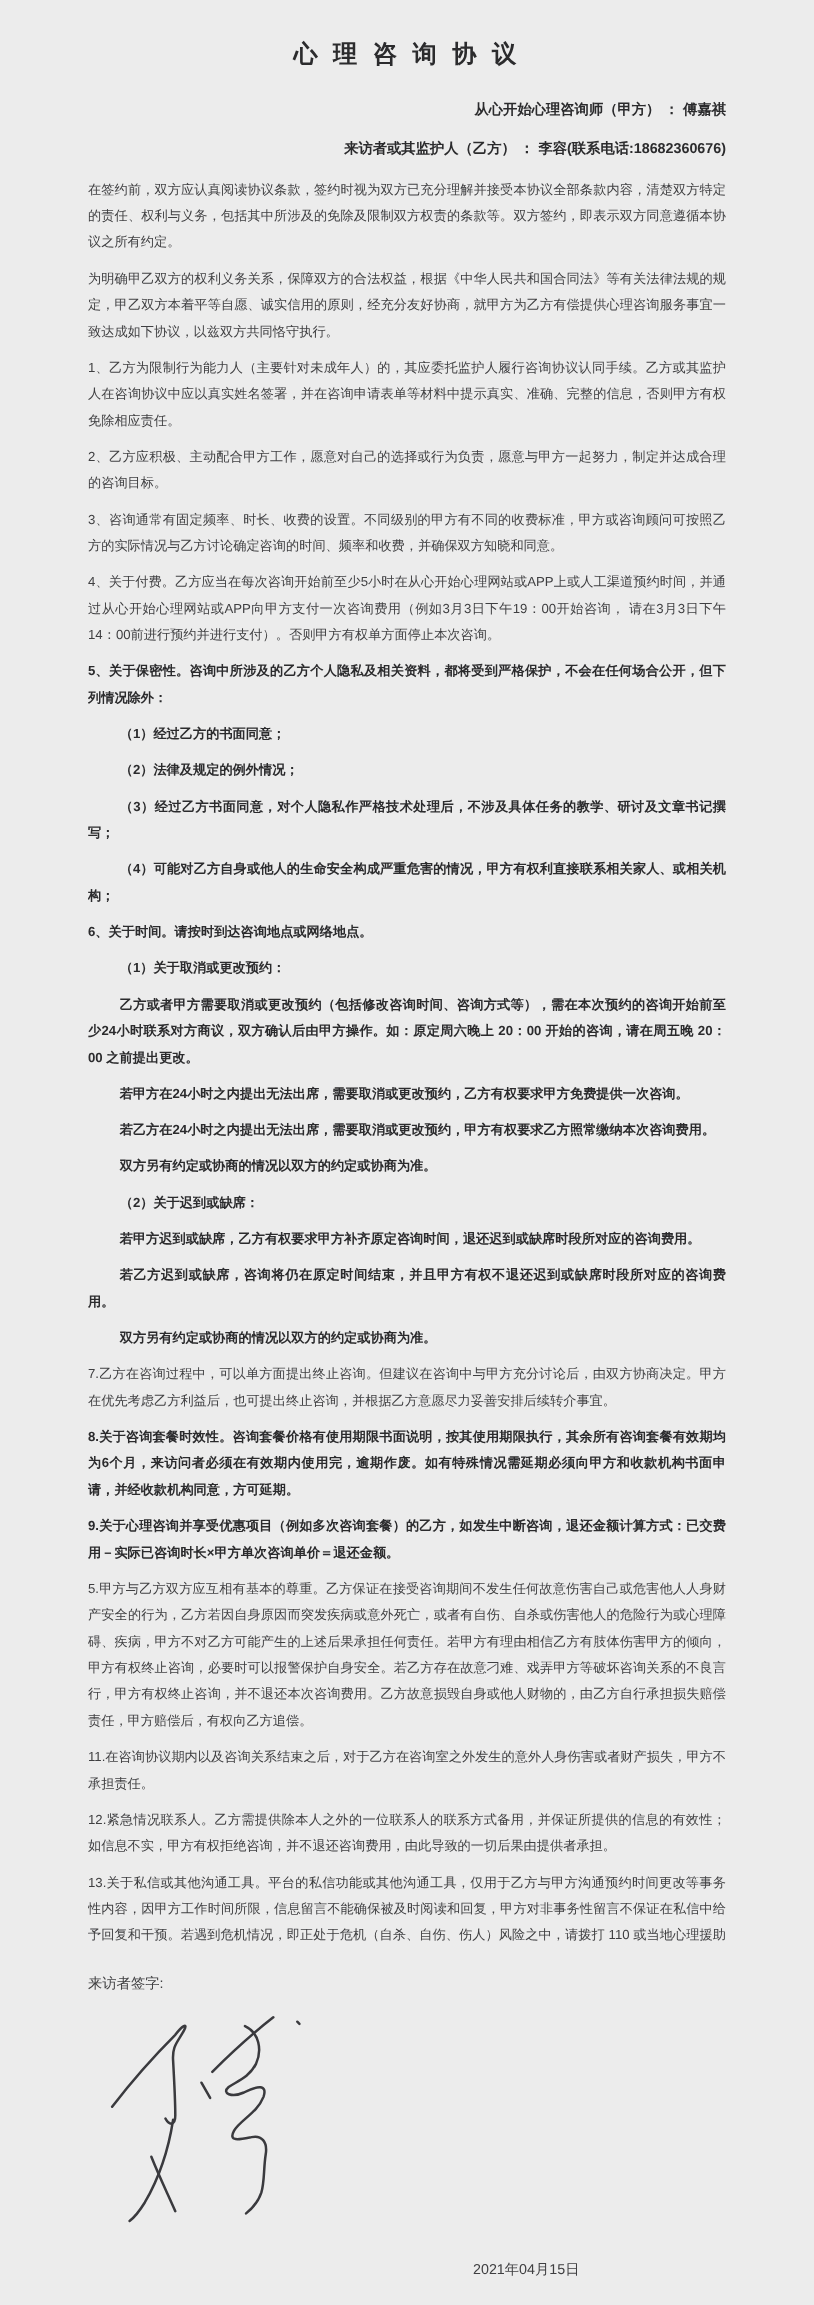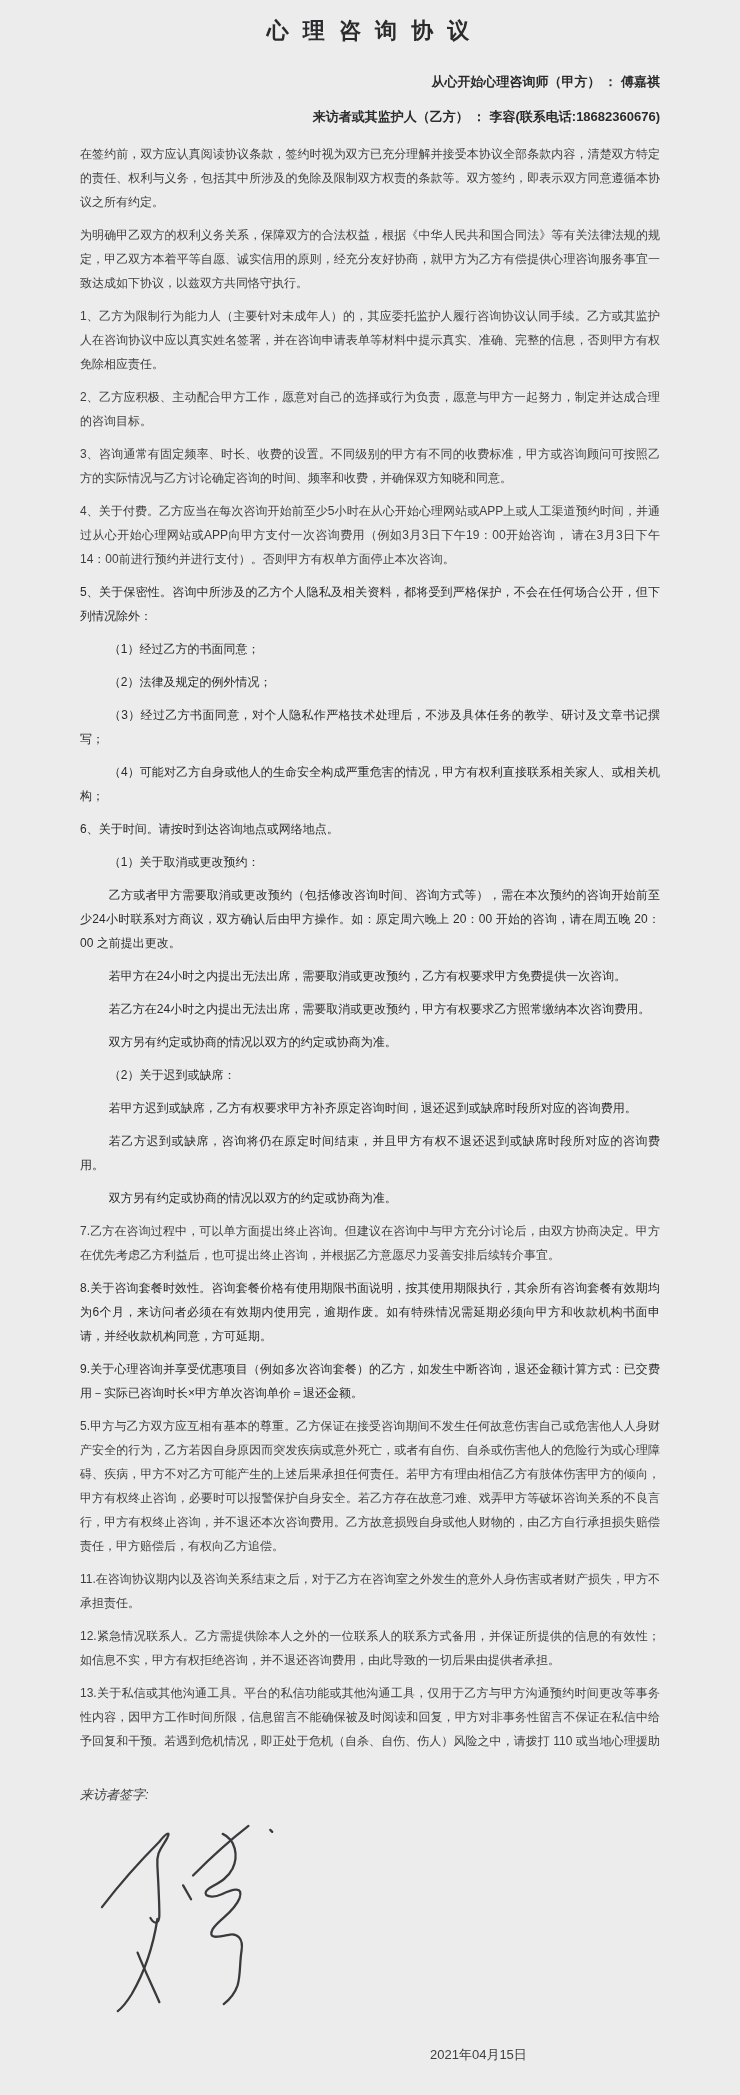--- a/index.html
+++ b/index.html
@@ -4,39 +4,39 @@
 <style>
   html,body{margin:0;padding:0;}
   body{
     width:740px;height:2095px;
     background:#ececec;
     color:#3f3f41;
     font-family:"Liberation Sans","DejaVu Sans",sans-serif;
     overflow:hidden;
     box-sizing:border-box;
   }
-  .doc{padding:10px 80px 0 80px;box-sizing:border-box;}
+  .doc{padding:28px 80px 0 80px;box-sizing:border-box;}
   .title{
     font-size:22px;font-weight:600;color:#2b2b2d;
     text-align:center;letter-spacing:4px;
     margin:6px 0 26px 0;
   }
   .party{
     font-size:13px;font-weight:bold;color:#2b2b2d;
     margin:0 0 15px 0;line-height:20px;text-align:right;
   }
   .party .val{margin-left:4px;}
   #body{height:1612px;overflow:hidden;}
   .para{
     font-size:12px;line-height:24px;
     margin:0 0 9px 0;text-align:justify;
   }
-  .para.b{font-weight:normal;color:#2b2b2d;}
+  .para.b{font-weight:bold;color:#2b2b2d;}
   .para.ind{text-indent:2.4em;}
-  .sig-label{font-size:13px;margin:32px 0 18px 0;line-height:18px;font-style:italic;}
+  .sig-label{font-size:13px;margin:22px 0 18px 0;line-height:18px;}
   .sig-box{height:200px;margin-left:10px;}
   .sig-box svg{display:block;}
   .date-line{font-size:13px;color:#3f3f41;margin:25px 0 0 350px;line-height:16px;}
 </style>
 </head>
 <body>
 
 <main class="doc">
 
   <h1 class="title">心 理 咨 询 协 议</h1>

